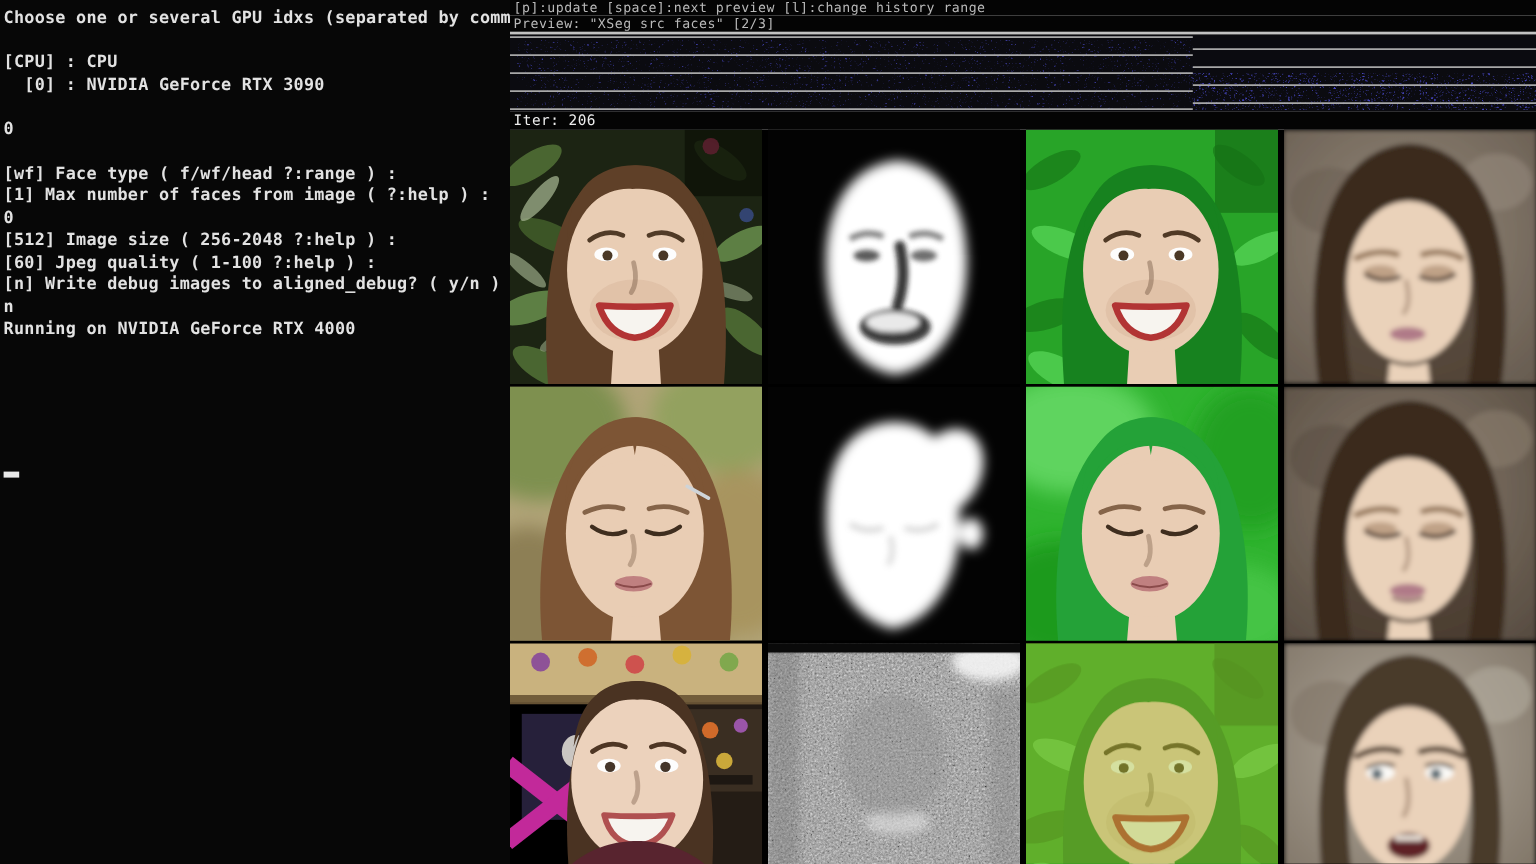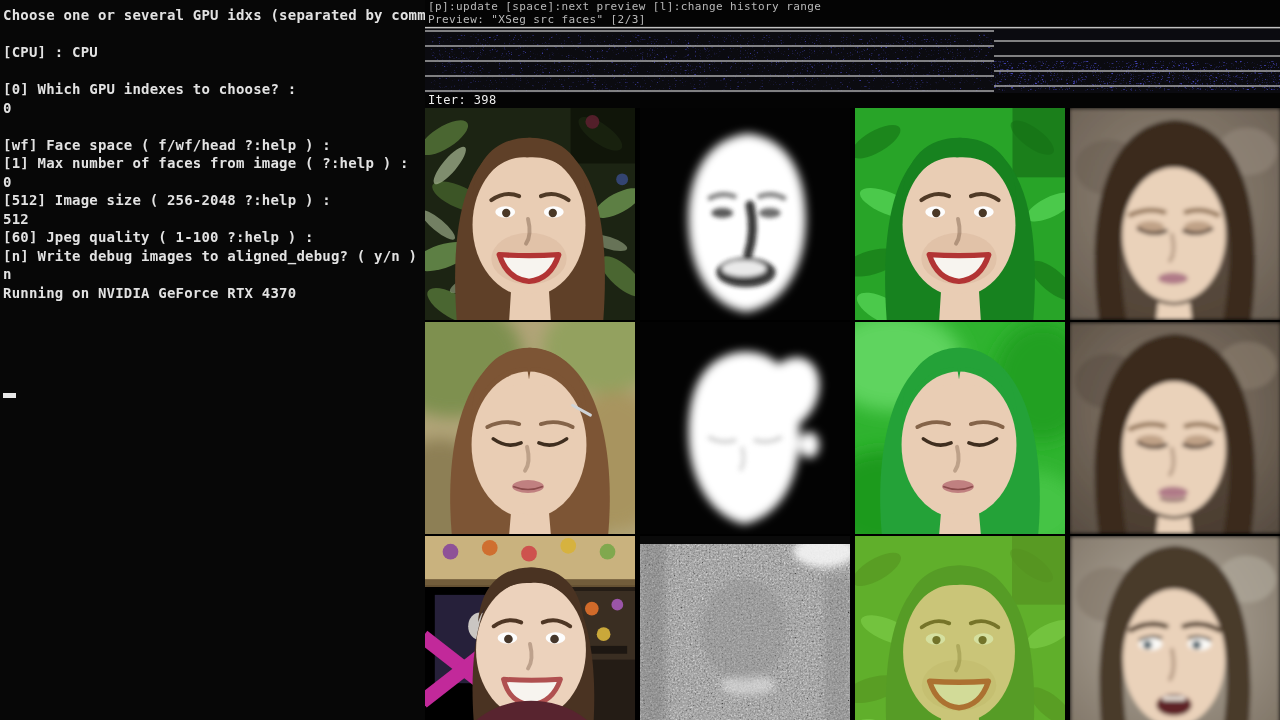--- a/index.html
+++ b/index.html
@@ -30,33 +30,32 @@
 </head>
 <body>
 
 <div class="screen">
 
   <section class="terminal">
     <div class="term-lines">
         <div>Choose one or several GPU idxs (separated by comma</div>
         <div>&nbsp;</div>
         <div>[CPU] : CPU</div>
+        <div>  [0] : NVIDIA GeForce RTX 3090</div>
         <div>&nbsp;</div>
-        <div>[0] Which GPU indexes to choose? :</div>
         <div>0</div>
         <div>&nbsp;</div>
-        <div>[wf] Face space ( f/wf/head ?:help ) :</div>
+        <div>[wf] Face type ( f/wf/head ?:range ) :</div>
         <div>[1] Max number of faces from image ( ?:help ) :</div>
         <div>0</div>
         <div>[512] Image size ( 256-2048 ?:help ) :</div>
-        <div>512</div>
         <div>[60] Jpeg quality ( 1-100 ?:help ) :</div>
         <div>[n] Write debug images to aligned_debug? ( y/n ) :</div>
         <div>n</div>
-        <div>Running on NVIDIA GeForce RTX 4370</div>
+        <div>Running on NVIDIA GeForce RTX 4000</div>
       </div>
     <div class="cursor"></div>
   </section>
 
   <section class="preview">
     <div class="hdr1">[p]:update [space]:next preview [l]:change history range</div>
     <div class="hdr2">Preview: "XSeg src faces" [2/3]</div>
     <div class="sep"></div>
     <div class="graph">
         <svg viewBox="0 0 855 64" preserveAspectRatio="none">
@@ -77,21 +76,21 @@
           <line x1="0" x2="569" y1="17" y2="17" stroke="#a8a8a8" stroke-width="1.4"></line>
           <line x1="0" x2="569" y1="32" y2="32" stroke="#a8a8a8" stroke-width="1.4"></line>
           <line x1="0" x2="569" y1="47" y2="47" stroke="#a8a8a8" stroke-width="1.4"></line>
           <line x1="0" x2="569" y1="62" y2="62" stroke="#a8a8a8" stroke-width="1.4"></line>
           <line x1="569" x2="855" y1="12" y2="12" stroke="#a8a8a8" stroke-width="1.4"></line>
           <line x1="569" x2="855" y1="27" y2="27" stroke="#a8a8a8" stroke-width="1.4"></line>
           <line x1="569" x2="855" y1="42" y2="42" stroke="#a8a8a8" stroke-width="1.4"></line>
           <line x1="569" x2="855" y1="57" y2="57" stroke="#a8a8a8" stroke-width="1.4"></line>
         </svg>
       </div>
-    <div class="iterbar">Iter: 398</div>
+    <div class="iterbar">Iter: 206</div>
     <div class="grid">
         <div class="cell" title="smiling woman, leafy background">
           <svg viewBox="0 0 214 214" preserveAspectRatio="xMidYMin slice" role="img">
             <rect width="214" height="214" fill="#1c2413"></rect>
   <g>
    <ellipse cx="20" cy="30" rx="28" ry="11" fill="#4a6631" transform="rotate(-32 20 30)"></ellipse>
    <ellipse cx="36" cy="90" rx="30" ry="11" fill="#3c5526" transform="rotate(24 36 90)"></ellipse>
    <ellipse cx="18" cy="150" rx="30" ry="12" fill="#5d7f44" transform="rotate(-18 18 150)"></ellipse>
    <ellipse cx="30" cy="200" rx="30" ry="12" fill="#4a6631" transform="rotate(30 30 200)"></ellipse>
    <ellipse cx="26" cy="58" rx="24" ry="7" fill="#99a886" opacity="0.8" transform="rotate(-50 26 58)"></ellipse>

